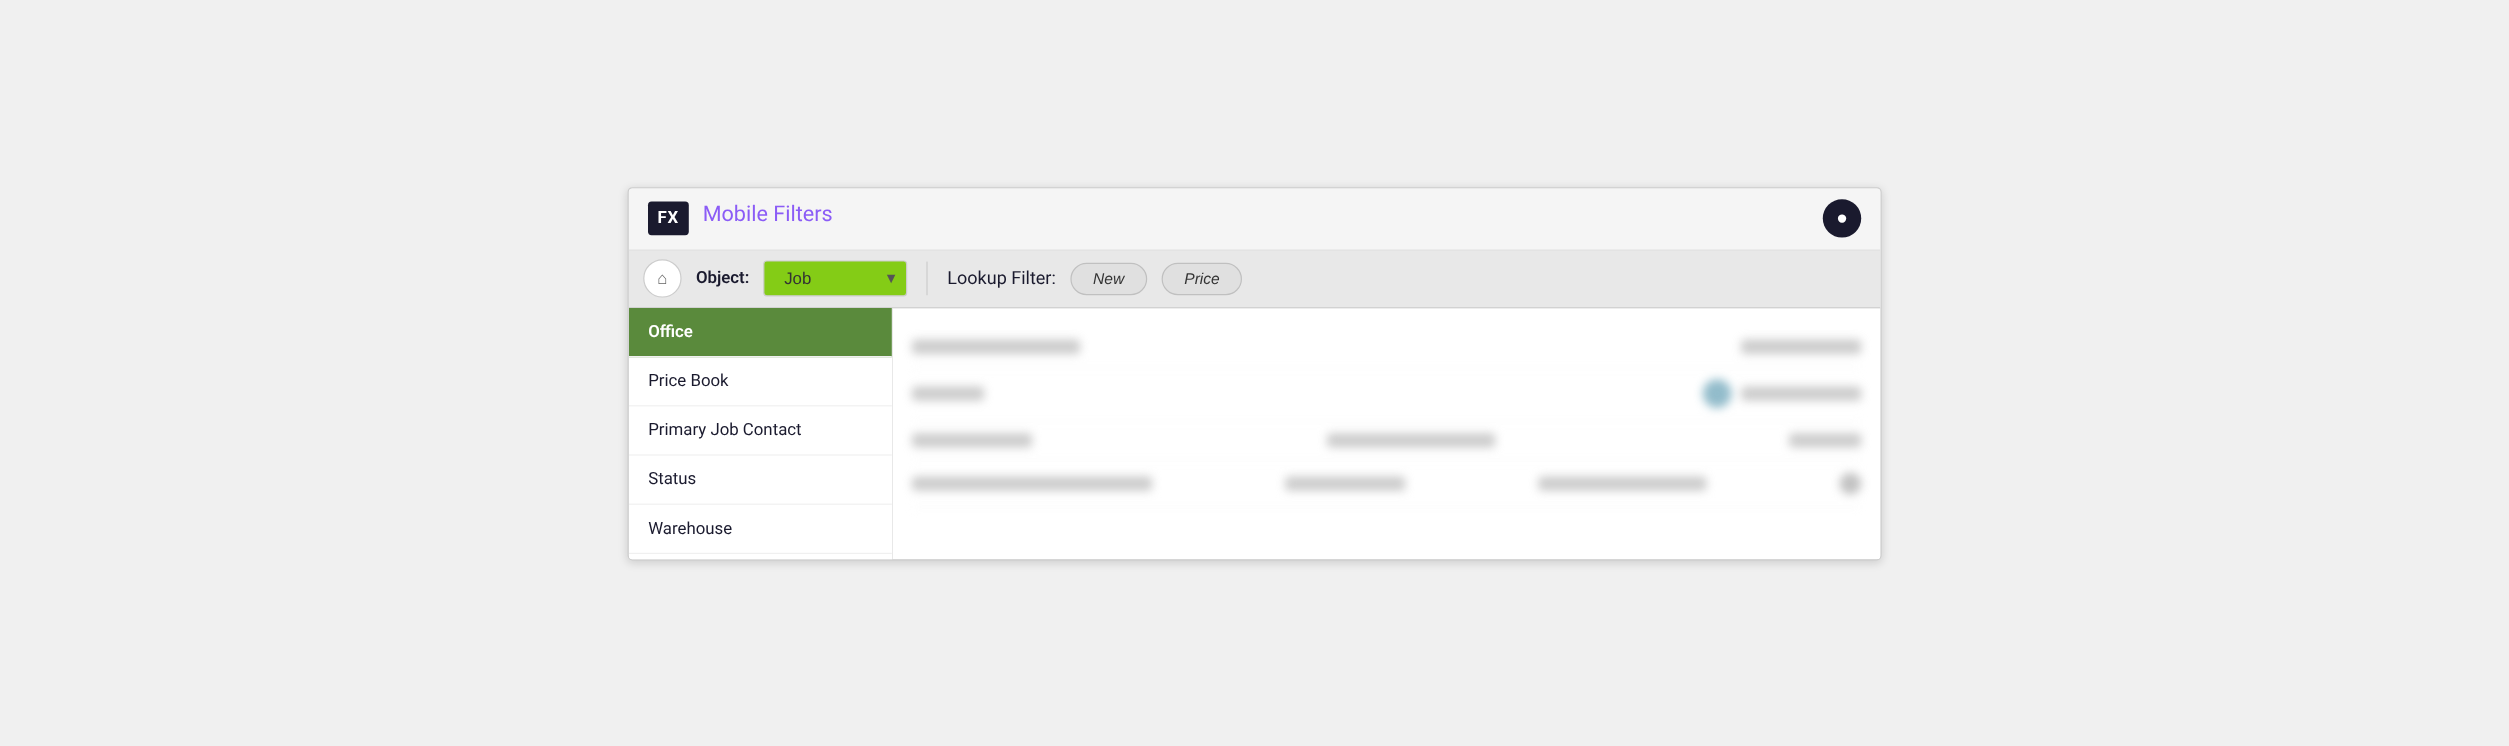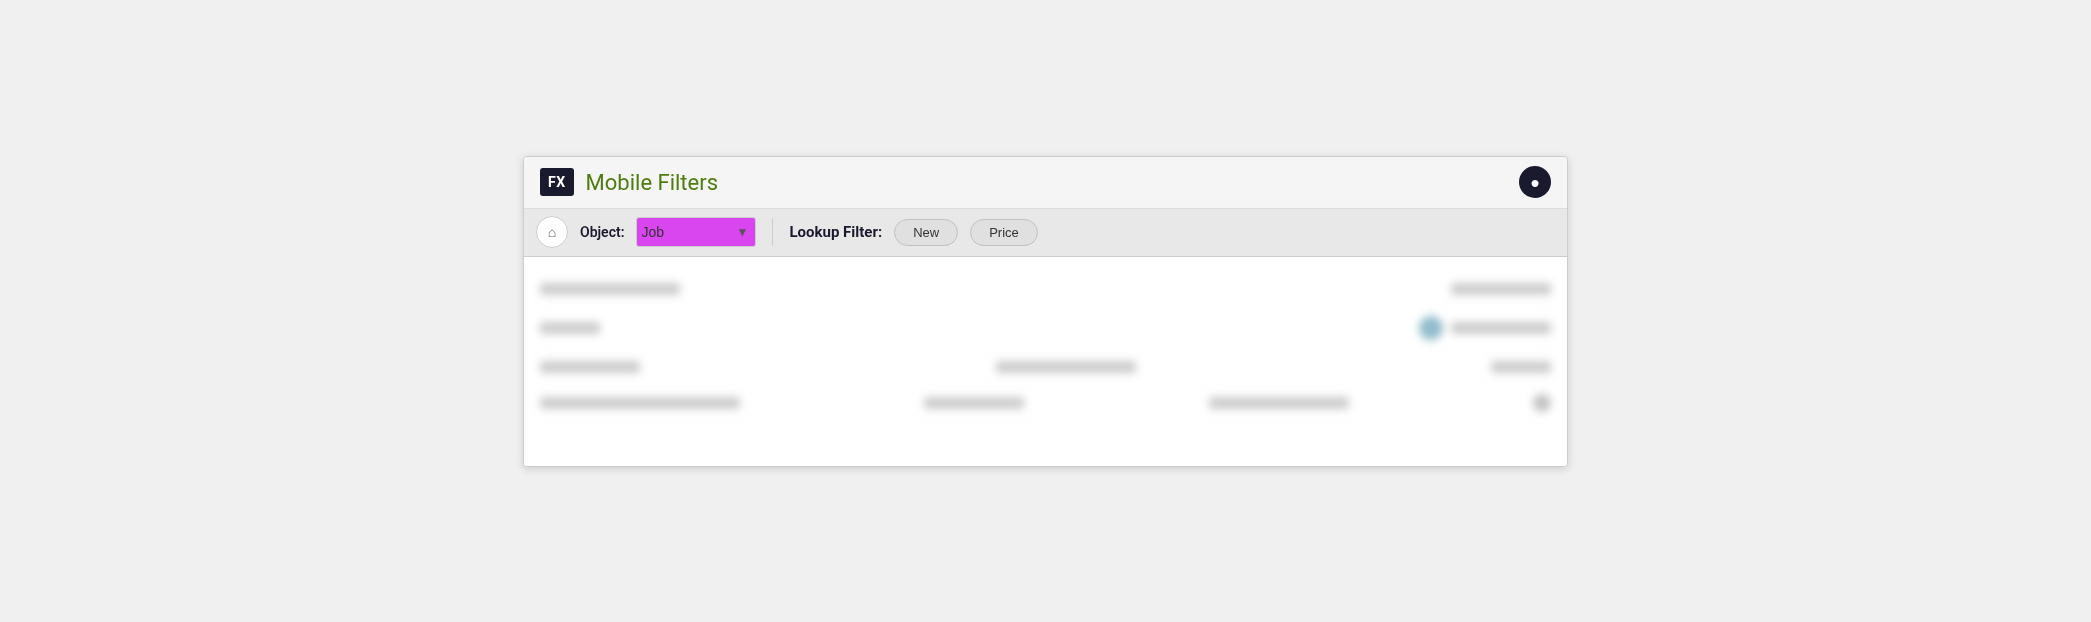--- a/index.html
+++ b/index.html
@@ -35,37 +35,36 @@
       align-items: center;
       background: #f5f5f5;
       border-bottom: 1px solid #ddd;
       padding: 0 16px;
       height: 52px;
       justify-content: space-between;
     }
 
     .top-bar-left {
       display: flex;
-      align-items: center;
       gap: 12px;
     }
 
     .logo-box {
       background: #1a1a2e;
       color: #ffffff;
       font-weight: bold;
       font-size: 14px;
       padding: 6px 8px;
       border-radius: 3px;
       letter-spacing: 0.5px;
     }
 
     .app-title {
-      font-size: 22px;
-      color: #4d7c0f;
+      font-size: 18px;
+      color: #8b5cf6;
       font-weight: 400;
     }
 
     .user-avatar {
       width: 32px;
       height: 32px;
       border-radius: 50%;
       background: #1a1a2e;
       display: flex;
       align-items: center;
@@ -106,24 +105,24 @@
     }
 
     .object-select-wrapper {
       position: relative;
       display: inline-flex;
       align-items: center;
     }
 
     .object-select {
       appearance: none;
-      background: #d946ef;
+      background: #84cc16;
       border: 1px solid #cccccc;
       border-radius: 3px;
-      padding: 6px 28px 6px 4px;
+      padding: 6px 28px 6px 16px;
       font-size: 14px;
       color: #333;
       cursor: pointer;
       min-width: 120px;
     }
 
     .select-arrow {
       position: absolute;
       right: 8px;
       pointer-events: none;
@@ -133,33 +132,34 @@
 
     .toolbar-divider {
       width: 1px;
       height: 28px;
       background: #cccccc;
       margin: 0 4px;
     }
 
     .lookup-filter-label {
       font-size: 15px;
-      font-weight: 700;
+      font-weight: 400;
       color: #1a1a2e;
     }
 
     .toolbar-btn {
       background: #e0e0e0;
       border: 1px solid #c0c0c0;
       border-radius: 20px;
       padding: 5px 18px;
       font-size: 13px;
       color: #333;
       cursor: pointer;
       font-weight: 500;
+      font-style: italic;
     }
 
     
     .main-content {
       display: flex;
       flex: 1;
       overflow: hidden;
     }
 
     
@@ -270,20 +270,40 @@
     <div class="toolbar-divider"></div>
 
     <span class="lookup-filter-label">Lookup Filter:</span>
 
     <button class="toolbar-btn">New</button>
     <button class="toolbar-btn">Price</button>
   </div>
 
   <div class="main-content">
 
+    <div class="sidebar">
+      <div class="sidebar-item active">
+        <span>Office</span>
+      </div>
+      <div class="sidebar-item">
+        <span>Price Book</span>
+      </div>
+      <div class="sidebar-item">
+        <span>Primary Job Contact</span>
+      </div>
+      <div class="sidebar-item">
+        <span>Status</span>
+      </div>
+      <div class="sidebar-item">
+        <span>Warehouse</span>
+      </div>
+      <div class="sidebar-item">
+        
+      </div>
+    </div>
 
     <div class="content-area">
       <div class="content-blurred">
         <div class="blurred-row">
           <div class="blurred-cell long"></div>
           <div style="flex:1"></div>
           <div class="blurred-cell medium"></div>
         </div>
         <div class="blurred-row">
           <div class="blurred-cell short"></div>

